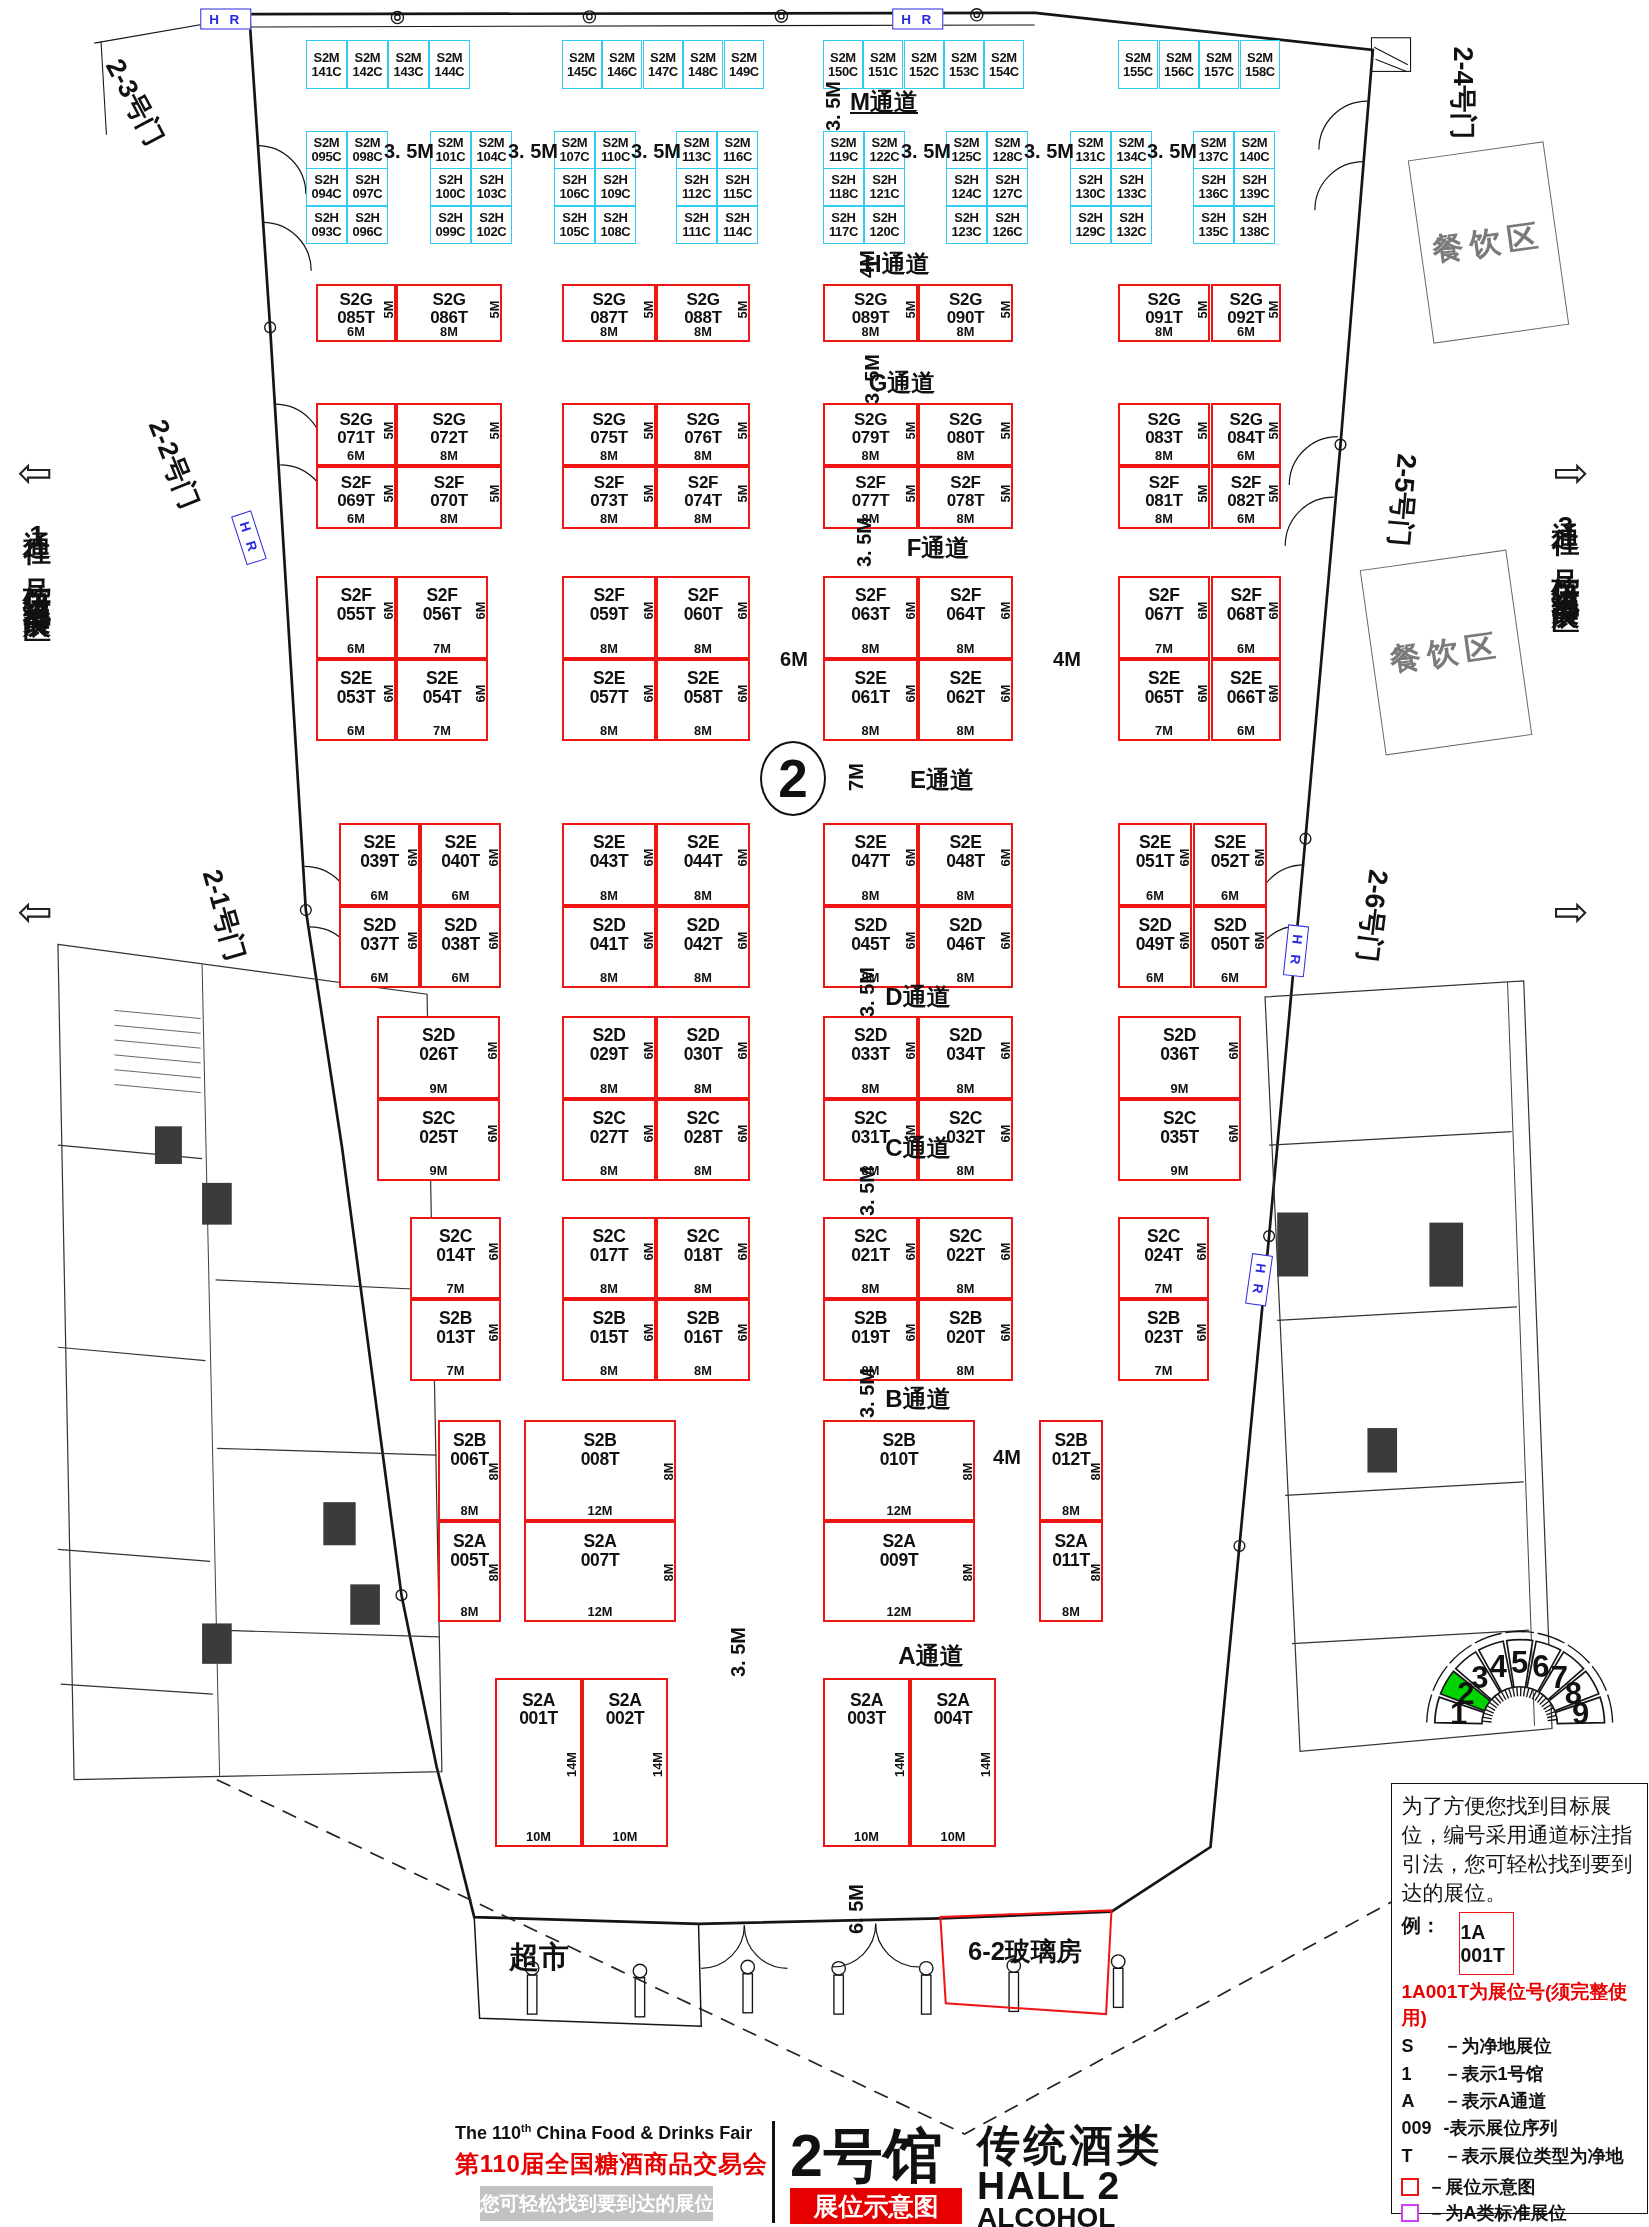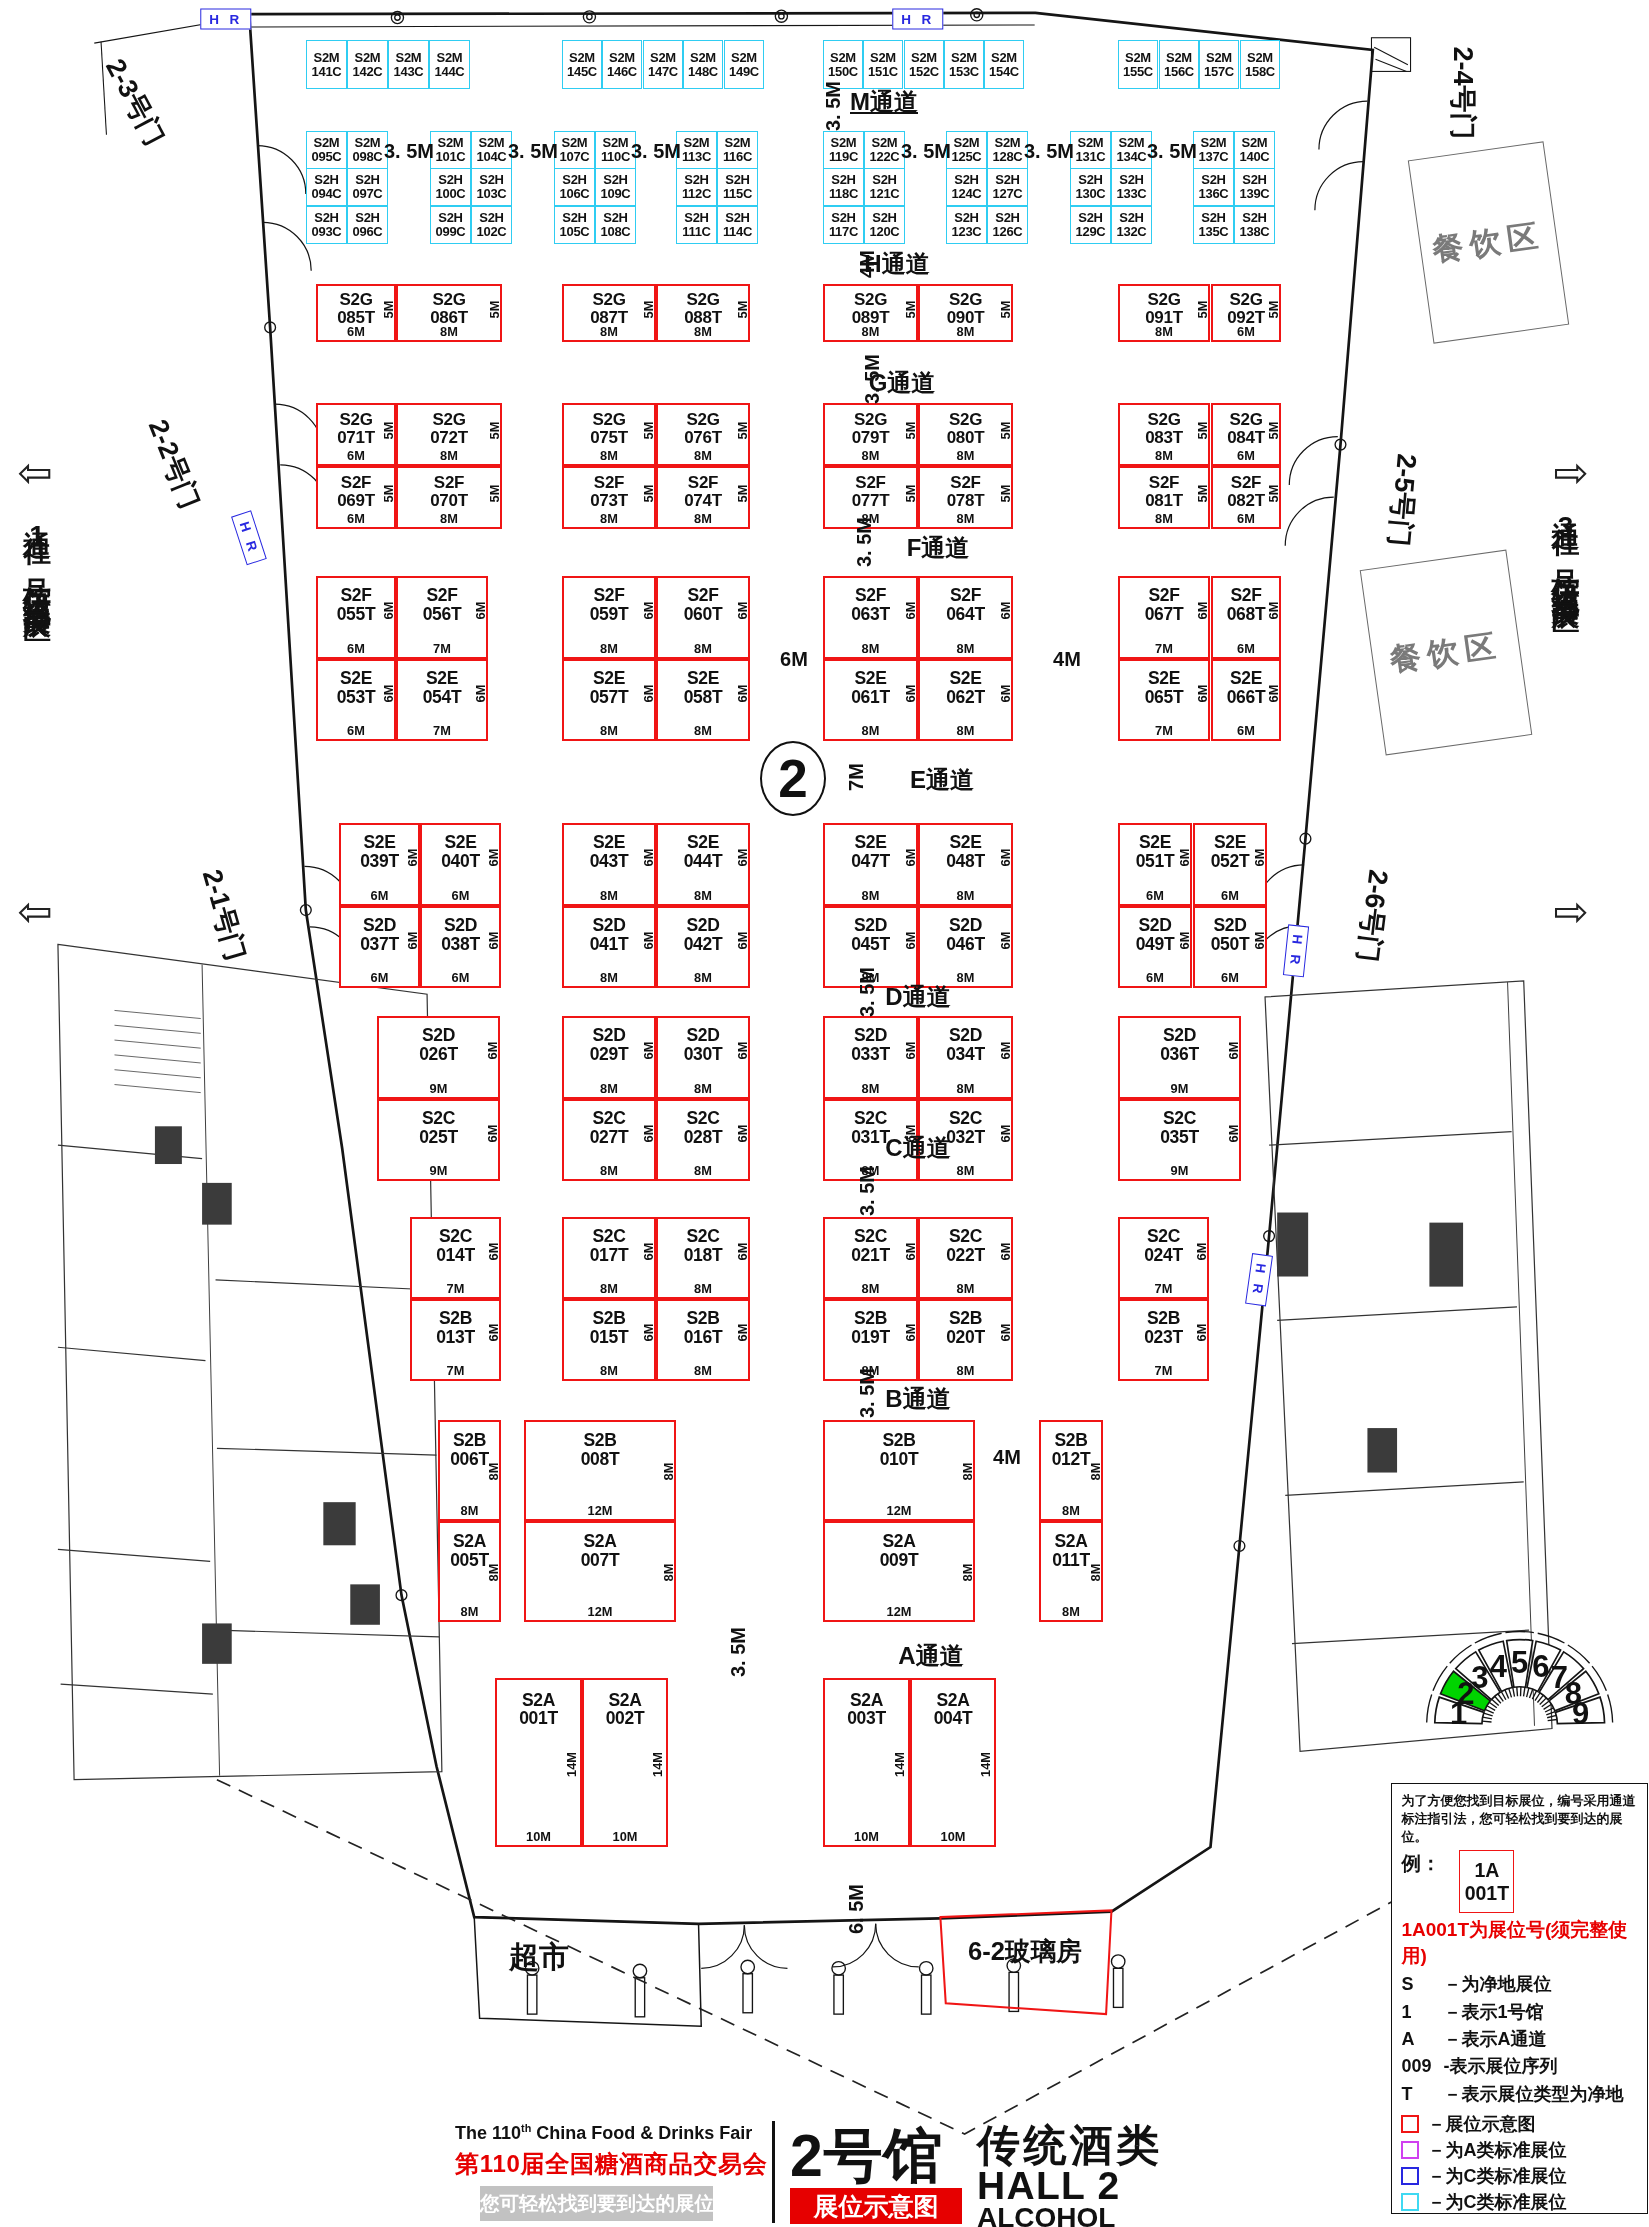--- a/index.html
+++ b/index.html
@@ -19,24 +19,24 @@
   .flab.h{font-size:20px}
   .flab.d{font-size:27px}
   .hrbox{position:absolute;transform:translate(-50%,-50%);border:1.7px solid #2828e0;color:#2828e0;font-size:13.5px;font-weight:bold;padding:2px 8px;letter-spacing:3.4px;background:#fff;white-space:nowrap}
   .vtext{position:absolute;writing-mode:vertical-rl;text-orientation:upright;font-size:28px;font-weight:600;letter-spacing:5.4px;white-space:nowrap}
   .arrow{position:absolute;transform:translate(-50%,-50%);font-size:42px;color:#222}
   .dining{position:absolute;border:1.3px solid #6a6a6a;display:flex;align-items:center;justify-content:center;color:#7a7a7a;font-size:31px;font-weight:bold;letter-spacing:6.7px;background:#fff}
   .pt{position:absolute;transform:translate(-50%,-50%);font-weight:600;white-space:nowrap}
   #circle2{position:absolute;left:760px;top:741px;width:62px;height:71px;border:2.7px solid #111;border-radius:50%;display:flex;align-items:center;justify-content:center;font-size:53px;font-weight:bold;background:#fff}
   
   #legend{position:absolute;left:1391px;top:1783px;width:257px;height:431px;border:1.7px solid #111;box-sizing:border-box;background:#fff;padding:8px 9.4px}
-  #lg-intro{font-size:13px;font-weight:700;line-height:1.38}
+  #lg-intro{font-size:21px;font-weight:400;line-height:1.38}
   #lg-exrow{margin-top:4px;display:flex;align-items:flex-start}
   #lg-exlabel{font-size:19.5px;font-weight:600}
-  #lg-exbox{margin-left:19px;width:55px;height:63px;border:1.7px solid #f01515;text-align:center;font-weight:bold;font-size:19.5px;line-height:1.2;padding-top:8px;box-sizing:border-box}
+  #lg-exbox{margin-left:19px;width:55px;height:63px;border:1.7px solid #f01515;text-align:left;font-weight:bold;font-size:19.5px;line-height:1.2;padding-top:8px;box-sizing:border-box}
   #lg-note{margin-top:4px;font-size:19px;font-weight:bold;color:#e80000}
   #lg-codes{margin-top:2.7px}
   .lg-code{font-size:18px;font-weight:600;margin-top:3.4px}
   .lg-code .k{display:inline-block;min-width:42px}
   #lg-types{margin-top:6.7px}
   .lg-type{margin-top:2px;display:flex;align-items:center}
   .lg-type .sw{display:inline-block;width:18px;height:18px;border:2px solid;background:#fff;box-sizing:border-box}
   .lg-type span.tl{margin-left:8px;font-size:18px;font-weight:600}
   
   .tb{position:absolute;white-space:nowrap}

